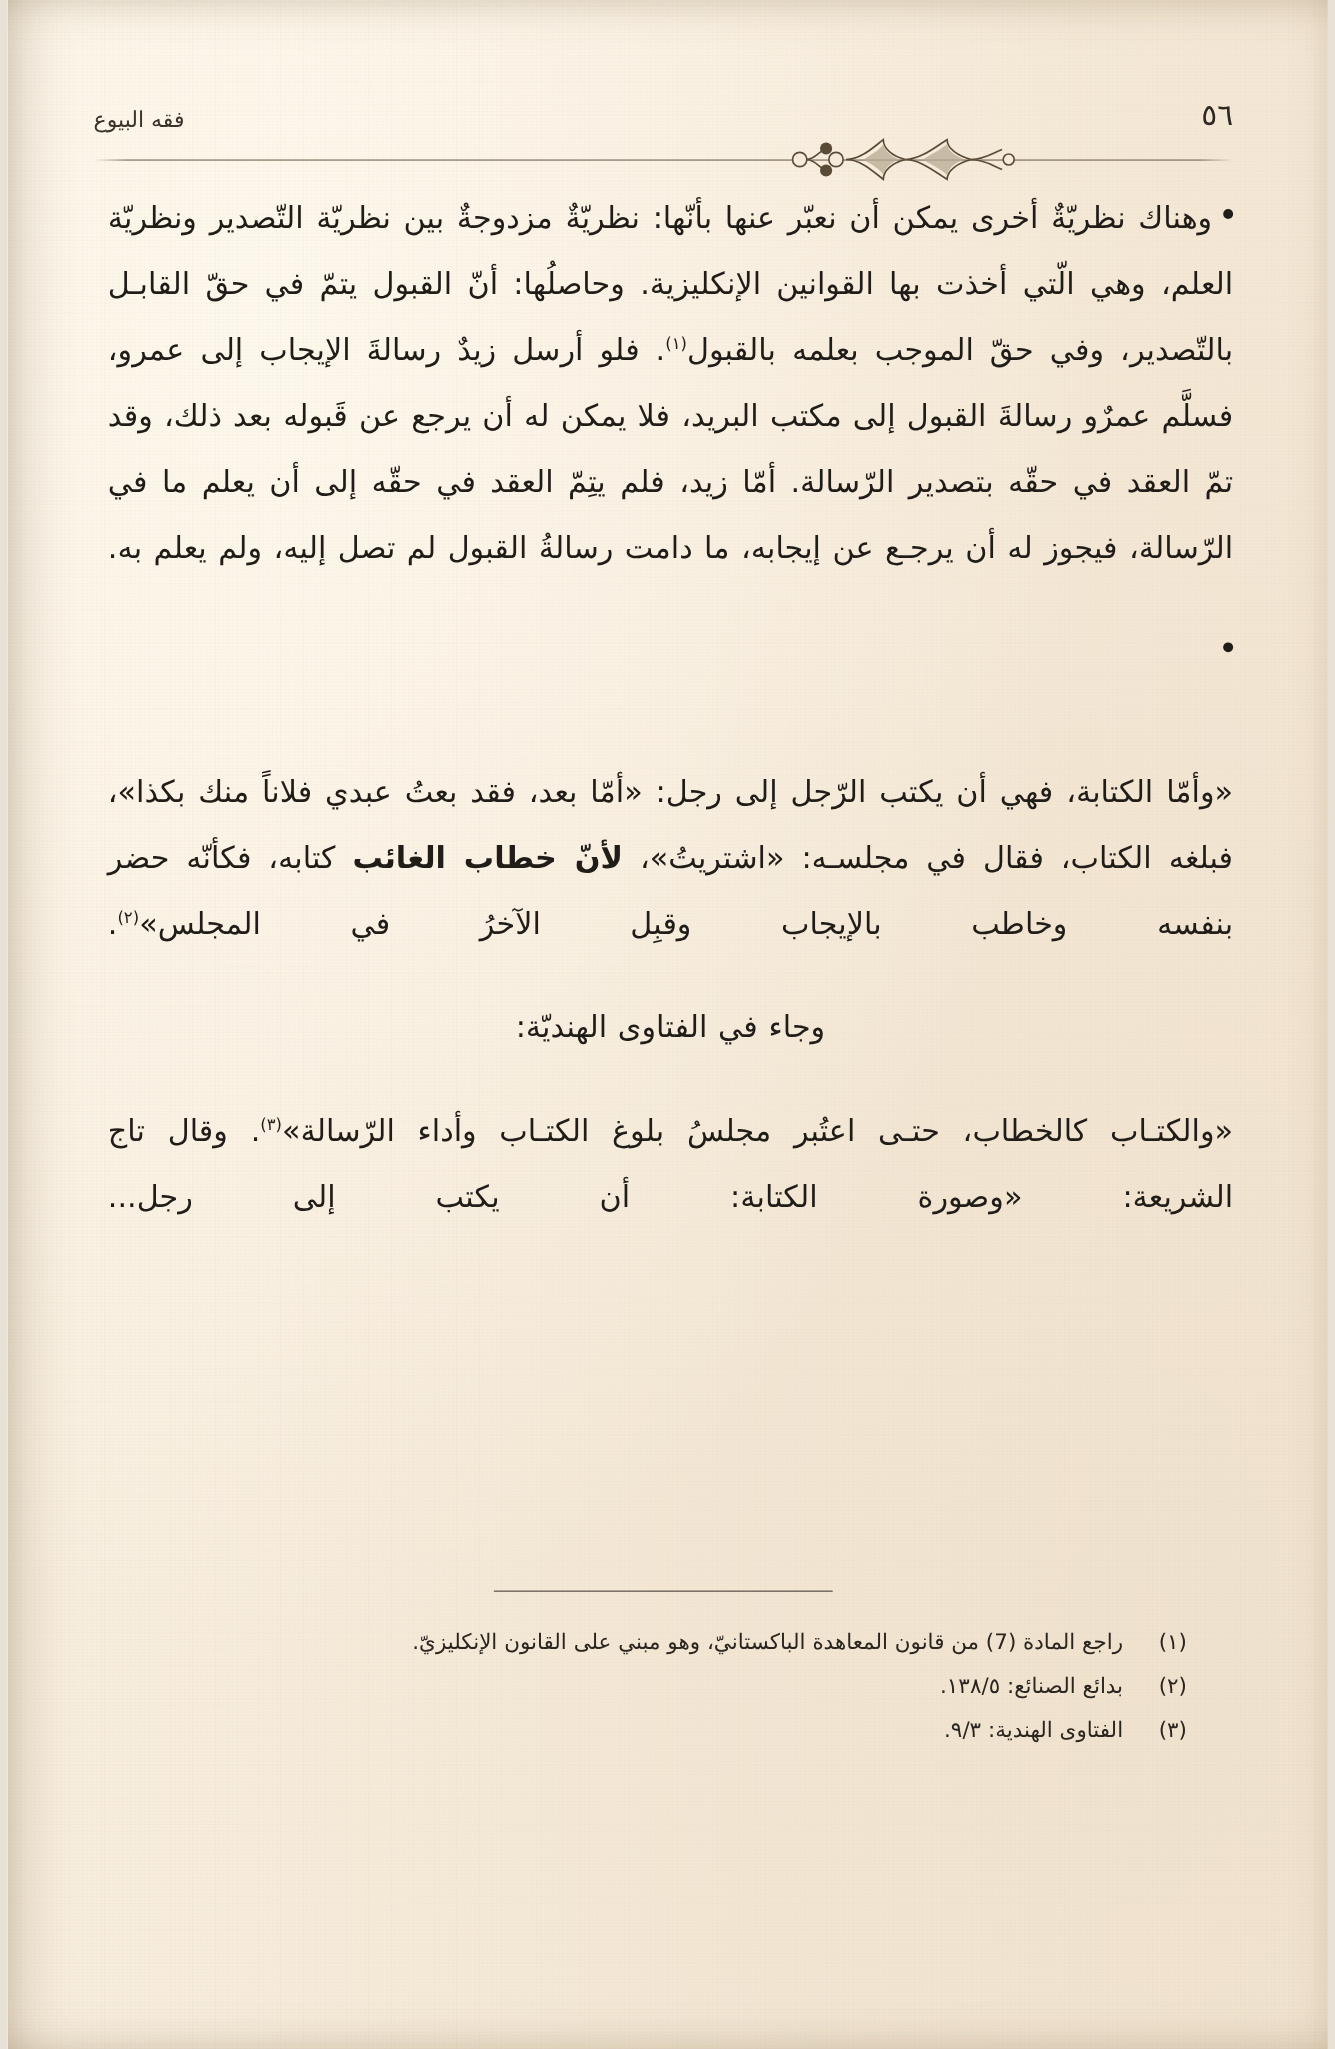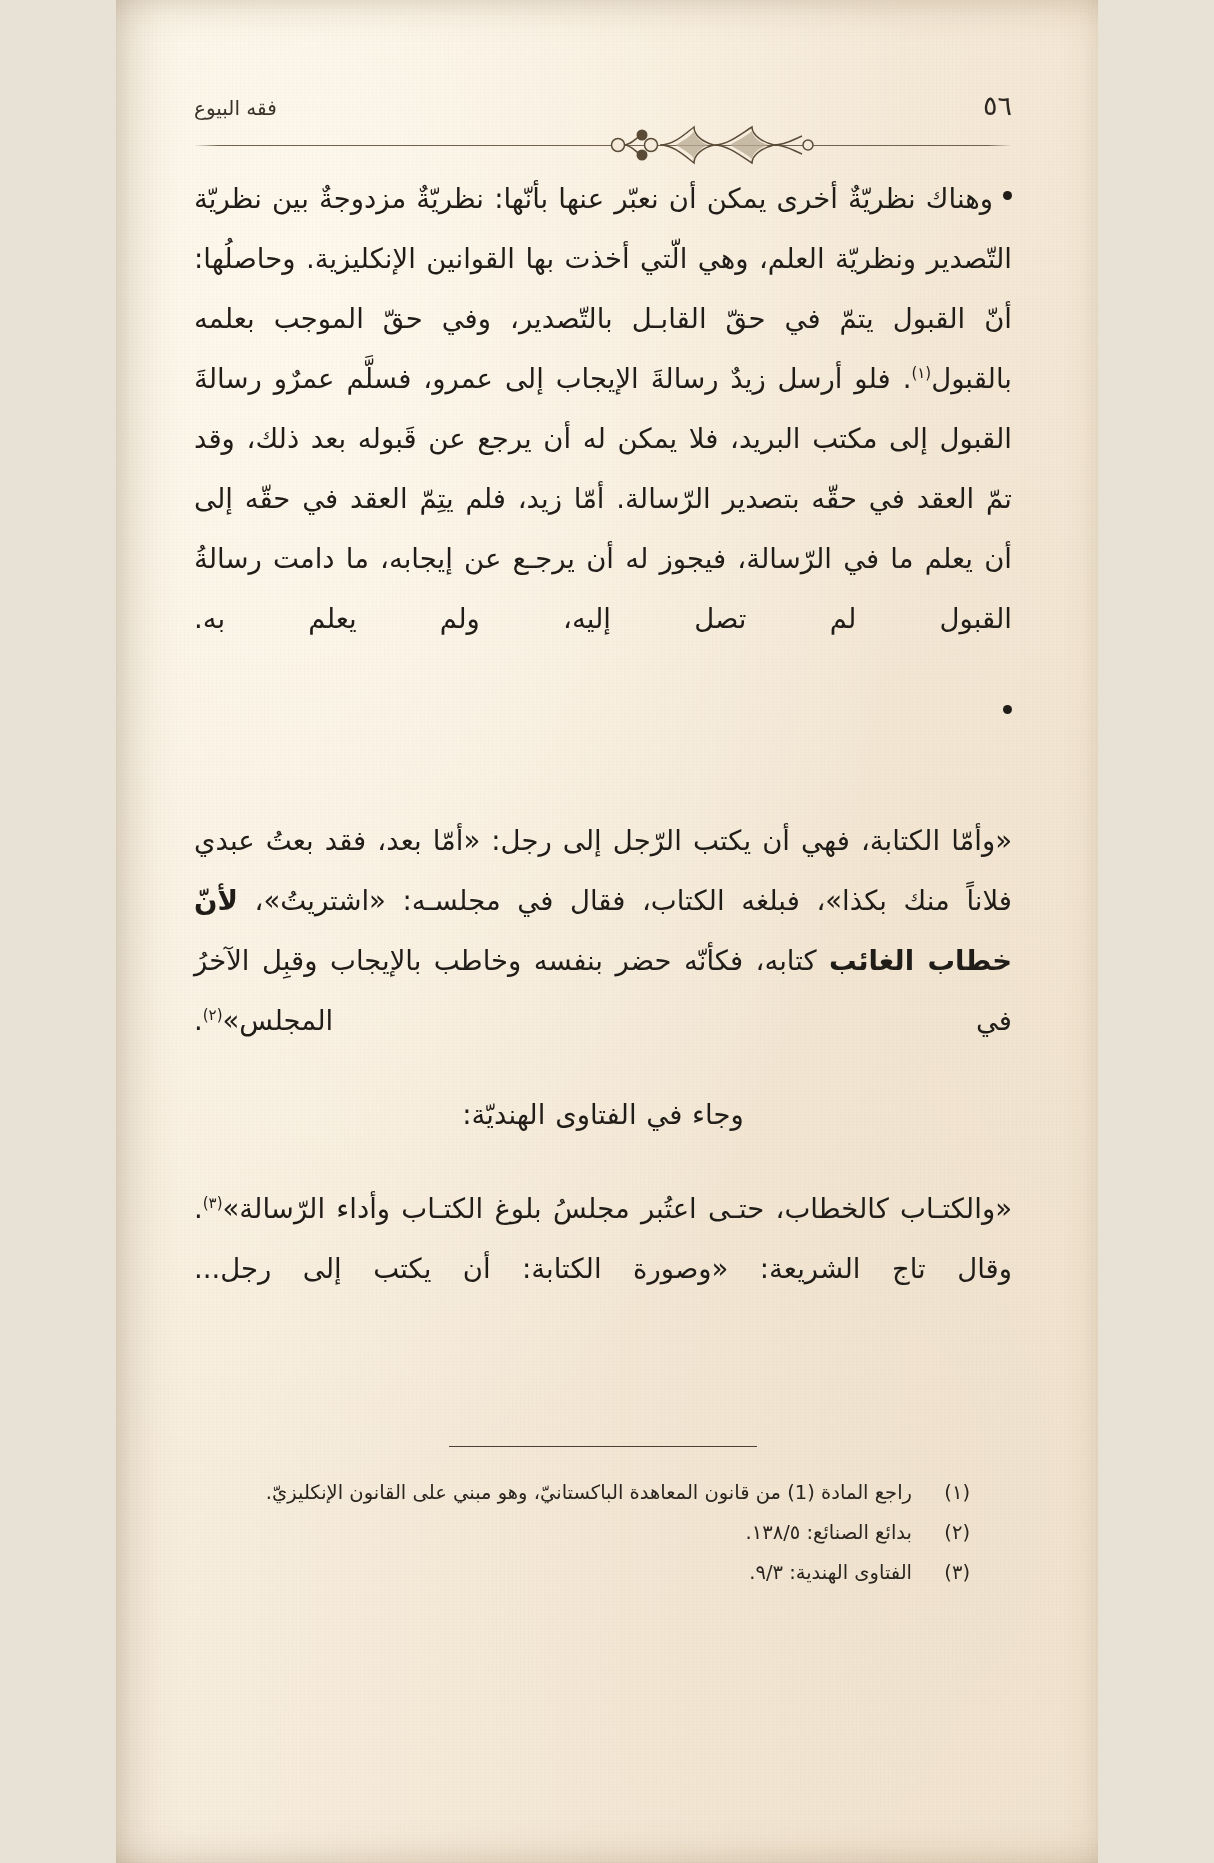--- a/index.html
+++ b/index.html
@@ -6,21 +6,21 @@
   html, body {
     margin: 0;
     padding: 0;
     background: #e8e2d6;
   }
   body {
     font-family: "DejaVu Sans", "Liberation Sans", sans-serif;
   }
   .page {
     position: relative;
-    width: 982px;
+    width: 1200px;
     height: 1863px;
     margin: 0 auto;
     background: #f7ecdc;
     background-image:
       radial-gradient(ellipse at 20% 15%, rgba(255,250,240,0.85) 0%, rgba(255,250,240,0) 55%),
       radial-gradient(ellipse at 85% 80%, rgba(236,222,200,0.55) 0%, rgba(236,222,200,0) 60%),
       linear-gradient(95deg, #f8efe0 0%, #f6ebda 40%, #f3e6d3 100%);
     overflow: hidden;
     box-sizing: border-box;
     color: #211d19;
@@ -94,21 +94,21 @@
     right: 196px;
     width: 214px;
     height: 40px;
   }
 
   
   .content {
     position: absolute;
     top: 168px;
     right: 86px;
-    left: 78px;
+    left: 91px;
     direction: rtl;
     text-align: justify;
     text-align-last: justify;
   }
   p {
     margin: 0;
   }
   .para {
     font-size: 27.5px;
     line-height: 60px;
@@ -244,21 +244,21 @@
 
     <p class="para"><span>«والكتـاب كالخطاب، حتـى اعتُبر مجلسُ بلوغ الكتـاب وأداء الرّسالة»</span><sup class="fn">(٣)</sup><span>. وقال تاج الشريعة: «وصورة الكتابة: أن يكتب إلى رجل...</span></p>
 
   </div>
 
   <div class="footnotes">
     <div class="fn-rule"></div>
 
     <div class="fn-row">
       <div class="fn-num">(١)</div>
-      <div class="fn-text">راجع المادة (1) من قانون المعاهدة الباكستانيّ، وهو مبني على القانون الإنكليزيّ.</div>
+      <div class="fn-text">راجع المادة (7) من قانون المعاهدة الباكستانيّ، وهو مبني على القانون الإنكليزيّ.</div>
     </div>
 
     <div class="fn-row">
       <div class="fn-num">(٢)</div>
       <div class="fn-text">بدائع الصنائع: ١٣٨/٥.</div>
     </div>
 
     <div class="fn-row">
       <div class="fn-num">(٣)</div>
       <div class="fn-text">الفتاوى الهندية: ٩/٣.</div>

